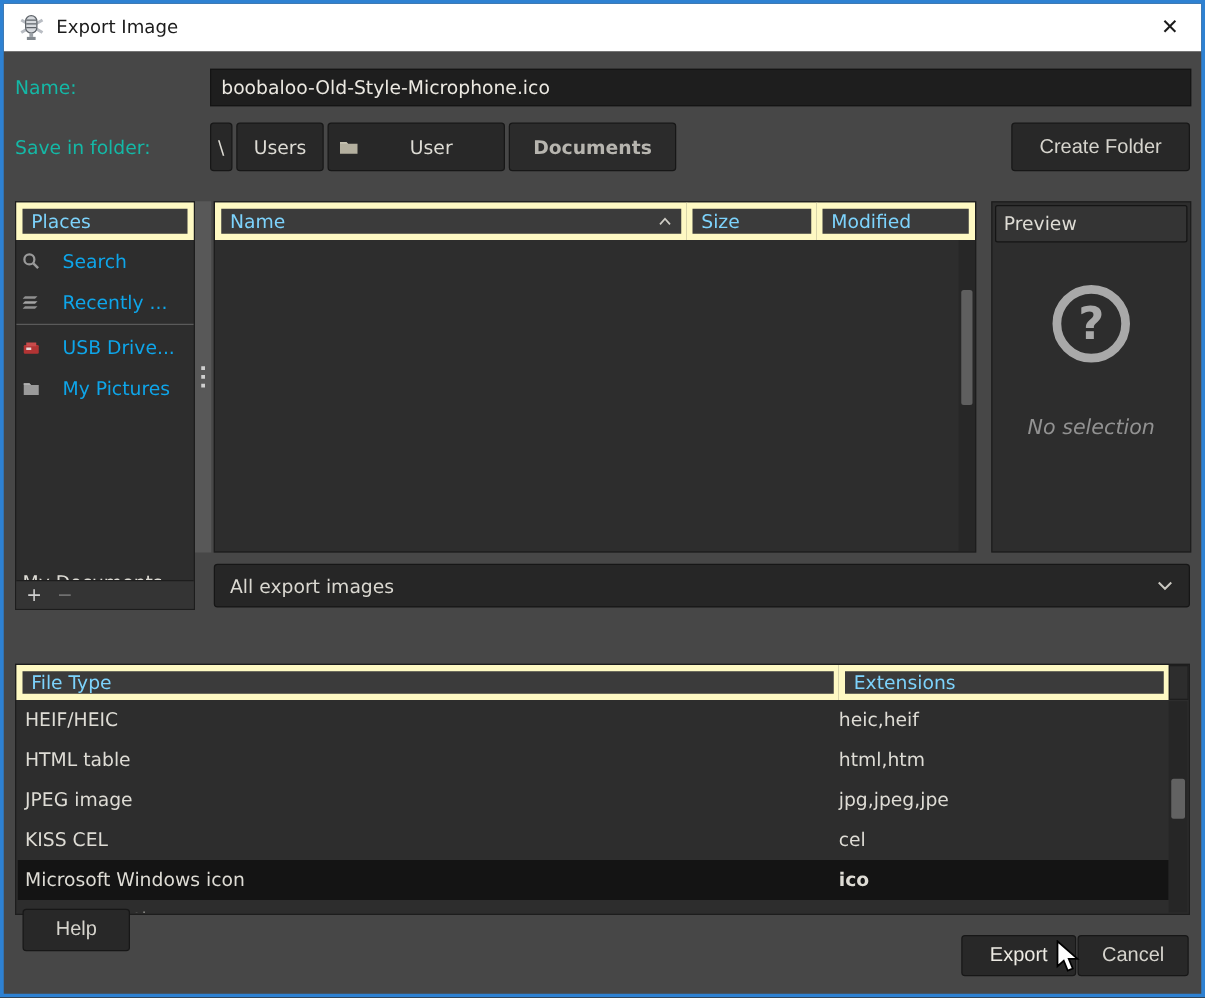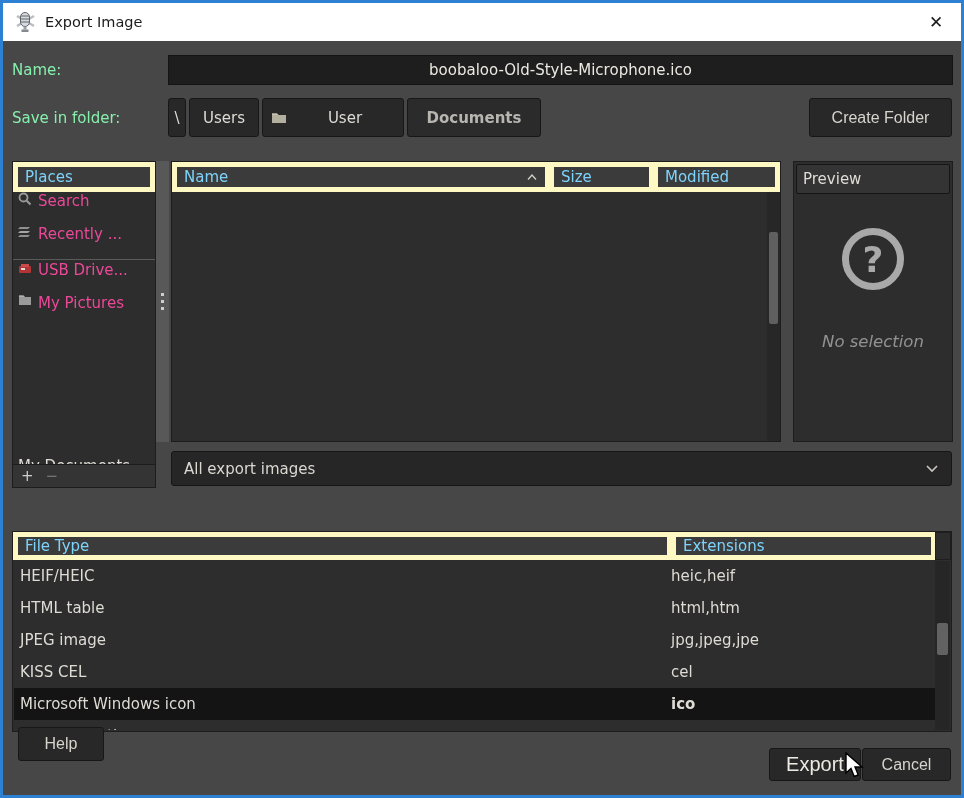--- a/index.html
+++ b/index.html
@@ -14,42 +14,42 @@
     font-size: 15px;
   }
   
   .titlebar { position:absolute; top:0; left:0; right:0; height:38px; background:#ffffff;
     display:flex; align-items:center; padding:0 10px; }
   .titlebar .title { color:#1b1b1b; font-size:14.5px; margin-left:8px; }
   .titlebar .spacer { flex:1; }
   .close-btn { width:30px; height:26px; display:flex; align-items:center; justify-content:center;
     color:#1b1b1b; font-size:17px; cursor:default; }
   
-  .lbl { position:absolute; color:#86efac; }
+  .lbl { position:absolute; color:#14b8a6; }
   .btn { background:#282828; border:1px solid #171717; border-radius:3px;
     color:#d6d4cd; display:flex; align-items:center; justify-content:center; }
   .input { position:absolute; background:#1e1e1e; border:1px solid #141414;
-    color:#ece9e2; font-size:15px; padding:0 8px; font-family:inherit;text-align:center; }
+    color:#ece9e2; font-size:15px; padding:0 8px; font-family:inherit; }
   .hdrcell { background:#3b3b3b; border:5px solid #fef9c3; color:#7dd3fc;
     display:flex; align-items:center; padding:0 7px; }
   
   .crumbs { position:absolute; left:165px; top:95px; height:39px; display:flex; gap:3px; }
   .crumb { background:#282828; border:1px solid #171717; border-radius:3px; height:39px;
     display:flex; align-items:center; justify-content:center; color:#dedcd5; }
   .crumb.root { width:18px; }
   .crumb.users { width:70px; }
   .crumb.user { width:142px; justify-content:flex-start; padding-left:8px; }
   .crumb.user .ct { flex:1; text-align:center; }
   .crumb.active { color:#b7b5af; font-weight:bold; width:134px; background:#2b2b2b; }
   
   .frame { position:absolute; background:#2d2d2d; border:1px solid #1d1d1d; }
   .places { left:9px; top:158px; width:144px; height:327px; display:flex; flex-direction:column; }
   .places-hdr { height:30px; flex:none; }
   .places-list { flex:1; position:relative; overflow:hidden; }
-  .place-row { height:33px; display:flex; gap:6px; padding-left:5px; color:#ec4899; }
+  .place-row { height:33px; display:flex; align-items:center; gap:18px; padding-left:5px; color:#0ea5e9; }
   .place-sep { border-top:1px solid #5a5a5a; margin:1px 0; }
   .place-clip { position:absolute; left:5px; bottom:0; height:7px; overflow:hidden; color:#dedcd5; }
   .places-bar { height:23px; flex:none; background:#343434; border-top:1px solid #1d1d1d;
     display:flex; align-items:center; gap:12px; padding-left:8px; }
   .places-bar .pm { font-size:15px; color:#cfcfcf; line-height:1; }
   .places-bar .pm.dim { color:#777; letter-spacing:-1px; }
   .splitter { position:absolute; left:153px; top:158px; width:13px; height:281px; background:#585858;
     display:flex; flex-direction:column; align-items:center; justify-content:center; gap:4px; }
   .splitter i { width:3px; height:3px; background:#cfcfcf; display:block; }
   
@@ -90,21 +90,21 @@
   .ft-head .c2 { flex:1; margin-left:-1px; }
   .ft-head .csb { width:16px; background:#2d2d2d; border:1px solid #1e1e1e; margin-left:-1px; }
   .ft-rows { position:absolute; left:1px; right:16px; top:28px; bottom:1px; overflow:hidden; }
   .ft-row { height:32px; display:flex; align-items:center; color:#dedcd5; }
   .ft-row .t { padding-left:6px; width:657px; }
   .ft-row.sel { background:#141414; }
   .ft-scroll { position:absolute; top:29px; right:1px; bottom:1px; width:15px; background:#262626; }
   .ft-scroll .thumb { position:absolute; left:2px; right:2px; top:62px; height:32px; background:#626262; border-radius:2px; }
   
   .b-help { position:absolute; left:15px; top:724px; width:86px; height:34px; font-size:16px; }
-  .b-export { position:absolute; left:766px; top:745px; width:92px; height:33px; font-size:20px; color:#eceae3; }
+  .b-export { position:absolute; left:766px; top:745px; width:92px; height:33px; font-size:16px; color:#eceae3; }
   .b-cancel { position:absolute; left:859px; top:745px; width:89px; height:33px; font-size:16px; }
   .cursor { position:absolute; left:841px; top:749px; pointer-events:none; }
   .icon { display:inline-flex; flex:none; }
 </style>
 </head>
 <body>
 
 <div class="app">
 
   <div class="titlebar">

